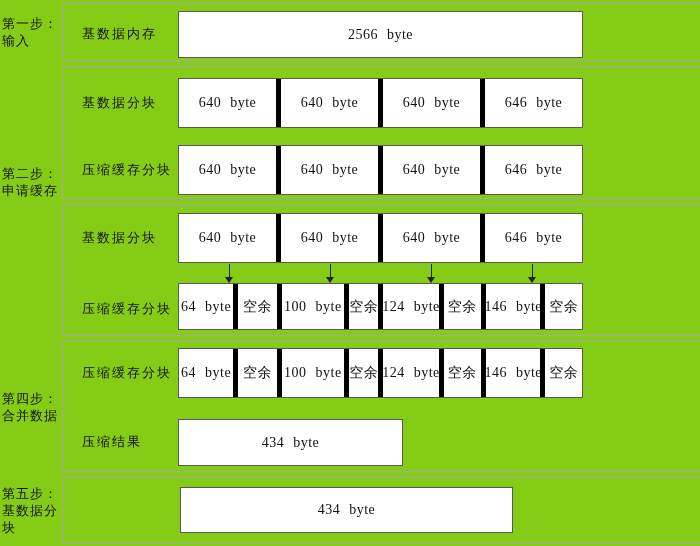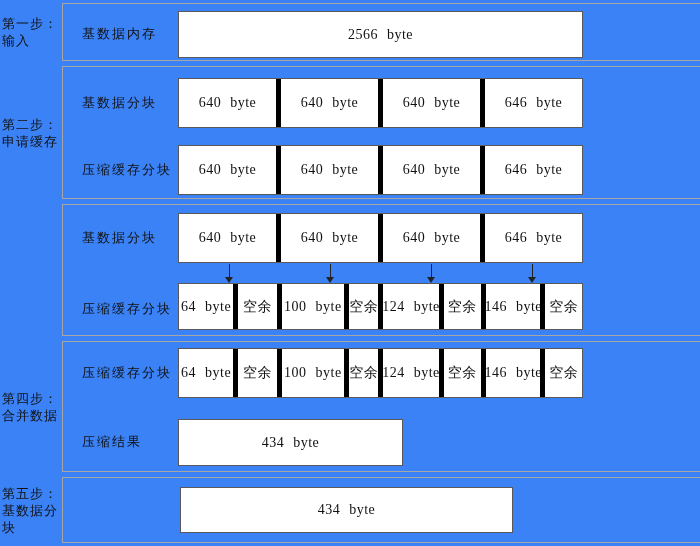--- a/index.html
+++ b/index.html
@@ -1,20 +1,20 @@
 <!DOCTYPE html>
 <html><head>
 <meta charset="utf-8">
 <style>
   html,body{margin:0;padding:0;background:#ffffff;}
   #canvas{
     position:relative;
     width:700px;height:546px;
     overflow:hidden;
-    background:#3b82f6;
+    background:#84cc16;
     font-family:"Liberation Serif","DejaVu Serif",serif;
     color:#111;
   }
   
   .band{
     position:absolute;
     left:62px;
     width:643px;
     border:1px solid #a6a6a6;
     box-sizing:border-box;
@@ -27,21 +27,21 @@
 
   
   .step-label{
     position:absolute;
     left:2px;width:59px;
     display:flex;flex-direction:column;justify-content:center;
     font-size:13px;line-height:17px;letter-spacing:1px;
     color:#111;
   }
   .step-1{top:3px;height:58px;}
-  .step-2{top:66px;height:133px;}
+  .step-2{top:66px;height:133px;justify-content:flex-end;}
   .step-3{top:204px;height:132px;}
   .step-4{top:341px;height:131px;}
   .step-5{top:477px;height:66px;}
 
   
   .row-label{
     position:absolute;
     left:82px;
     height:18px;line-height:18px;
     font-size:13px;letter-spacing:2px;

